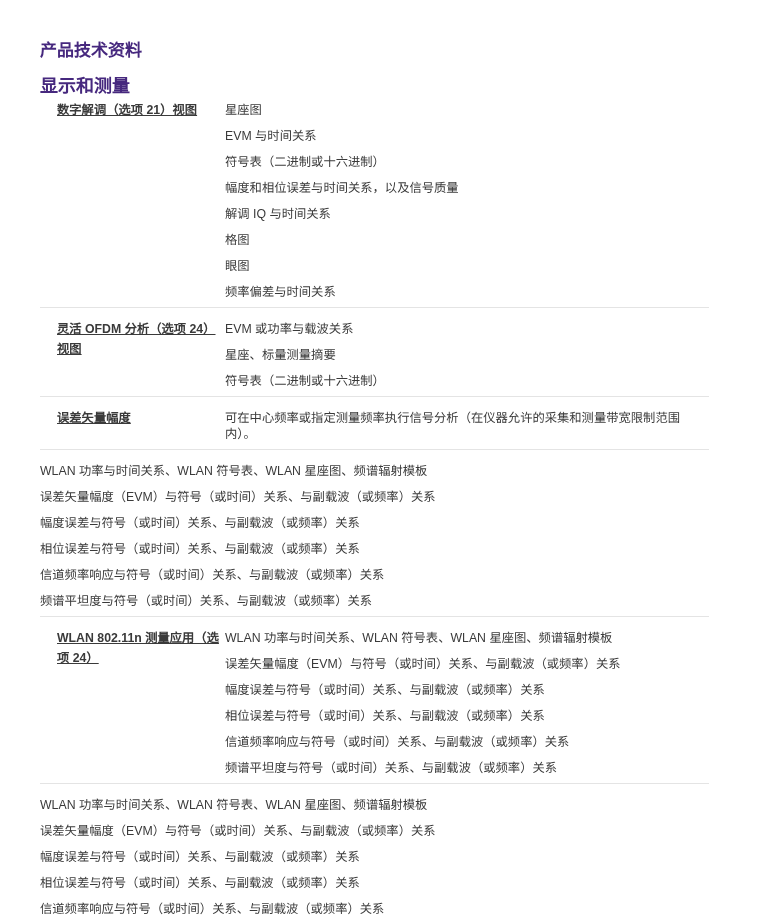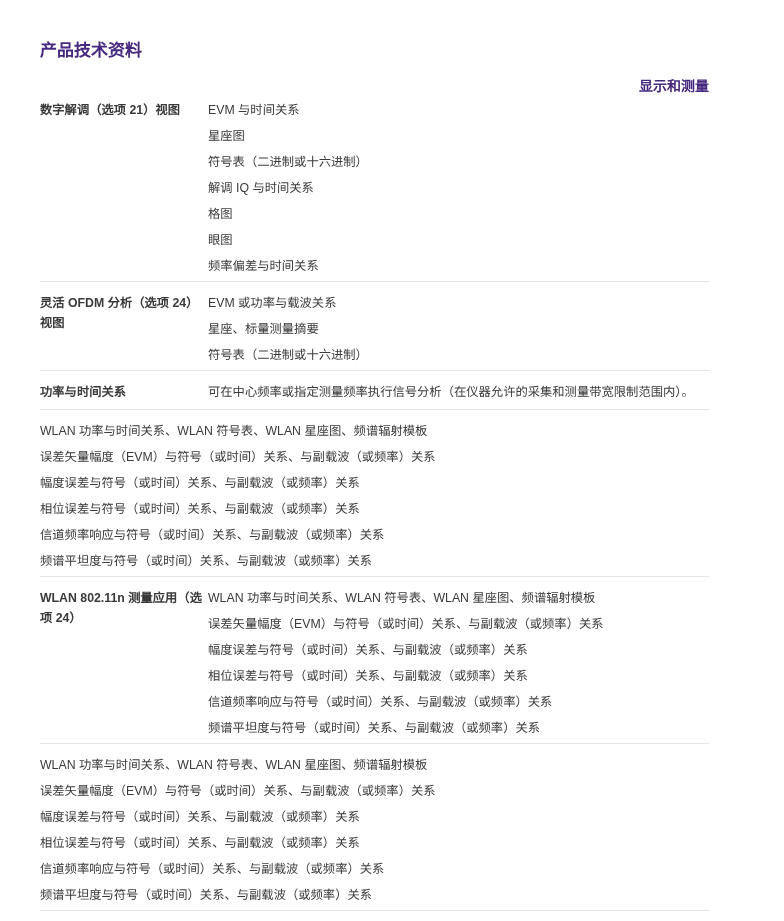--- a/index.html
+++ b/index.html
@@ -21,45 +21,46 @@
   }
   .doc-title {
     margin: 0 0 17px 0;
     font-size: 17px;
     line-height: 21px;
     font-weight: 700;
     color: var(--accent-purple, #46287e);
   }
   .section-heading {
     margin: 0;
-    font-size: 14px;
+    font-size: 18px;
     line-height: 16px;
     font-weight: 700;
     color: var(--accent-purple, #46287e);
-    text-align: right;
   }
   .spec-table {
     margin-top: 0;
   }
   .spec-row {
     display: flex;
     align-items: flex-start;
     padding: 13px 0 7px 0;
     border-bottom: 1px solid var(--divider, #e4e4e4);
   }
   .spec-row:first-child {
     padding-top: 8px;
   }
   .spec-label {
     flex: 0 0 166px;
+    margin-left: 17px;
     margin-top: -2px;
     padding-right: 2px;
     font-weight: 700;
     line-height: 20px;
     word-break: break-word;
+    text-decoration: underline;
   }
   .spec-values {
     flex: 1;
     min-width: 0;
   }
   .spec-values p {
     margin: 0 0 10px 0;
     line-height: 16px;
   }
   .spec-values p:last-child {
@@ -73,41 +74,42 @@
 
   <h1 class="doc-title">产品技术资料</h1>
 
   <h2 class="section-heading">显示和测量</h2>
 
   <div class="spec-table">
 
     <div class="spec-row">
       <div class="spec-label">数字解调（选项 21）视图</div>
       <div class="spec-values">
+        <p>星座图</p>
         <p>EVM 与时间关系</p>
-        <p>星座图</p>
         <p>符号表（二进制或十六进制）</p>
+        <p>幅度和相位误差与时间关系，以及信号质量</p>
         <p>解调 IQ 与时间关系</p>
         <p>格图</p>
         <p>眼图</p>
         <p>频率偏差与时间关系</p>
       </div>
     </div>
 
     <div class="spec-row">
       <div class="spec-label">灵活 OFDM 分析（选项 24）视图</div>
       <div class="spec-values">
         <p>EVM 或功率与载波关系</p>
         <p>星座、标量测量摘要</p>
         <p>符号表（二进制或十六进制）</p>
       </div>
     </div>
 
     <div class="spec-row">
-      <div class="spec-label">功率与时间关系</div>
+      <div class="spec-label">误差矢量幅度</div>
       <div class="spec-values">
         <p>可在中心频率或指定测量频率执行信号分析（在仪器允许的采集和测量带宽限制范围内）。</p>
       </div>
     </div>
 
     <div class="spec-row">
       <div class="spec-values">
         <p>WLAN 功率与时间关系、WLAN 符号表、WLAN 星座图、频谱辐射模板</p>
         <p>误差矢量幅度（EVM）与符号（或时间）关系、与副载波（或频率）关系</p>
         <p>幅度误差与符号（或时间）关系、与副载波（或频率）关系</p>

